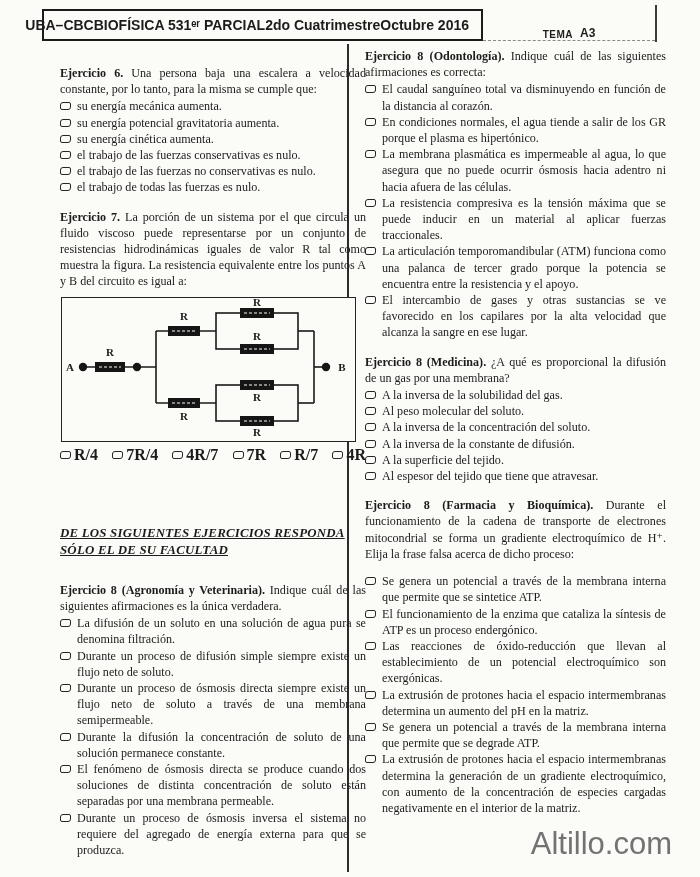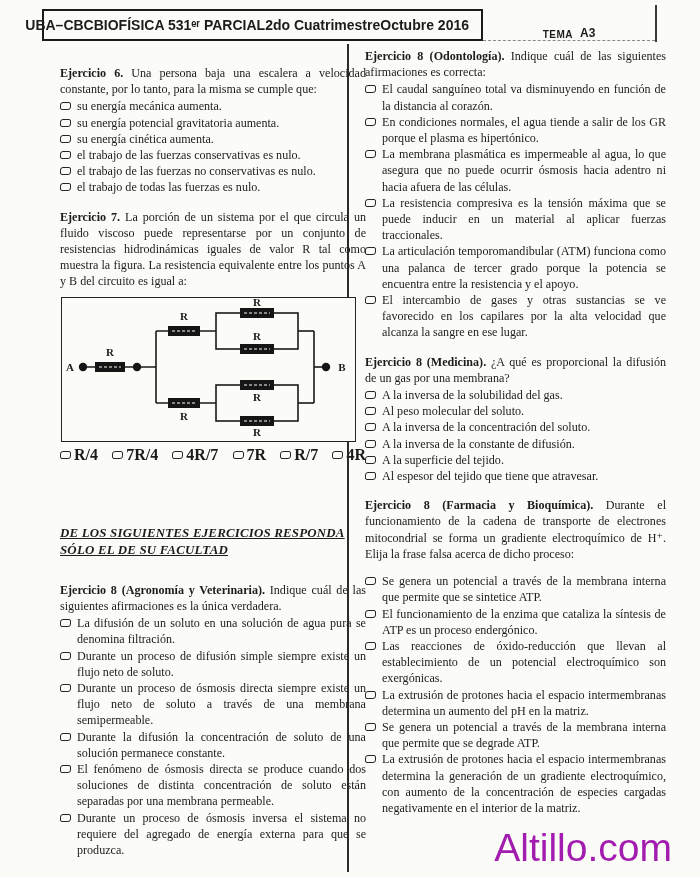--- a/index.html
+++ b/index.html
@@ -39,21 +39,21 @@
   .fig-box svg{display:block;}
   .ans-row{display:flex;justify-content:space-between;margin-top:3px;font-weight:bold;font-size:16px;}
   .ans{display:inline-flex;align-items:center;gap:2px;}
   .ans .cb{margin-right:1px;}
 
   .sec-head{font-weight:bold;font-style:italic;text-decoration:underline;font-size:12.9px;
       line-height:17.5px;margin:62px 0 22px 0;letter-spacing:.2px;text-align:left;}
   .gap{height:10px;}
 
   .watermark{position:absolute;right:28px;top:826px;
-      font-family:"Liberation Sans","DejaVu Sans",sans-serif;font-size:39px;color:#a21caf;}
+      font-family:"Liberation Sans","DejaVu Sans",sans-serif;font-size:31px;color:#737373;}
 </style>
 </head>
 <body>
 
 <div class="page">
 
   <div class="header">
     <div class="header-box">
       <span>UBA–CBC</span>
       <span>BIOFÍSICA 53</span>

